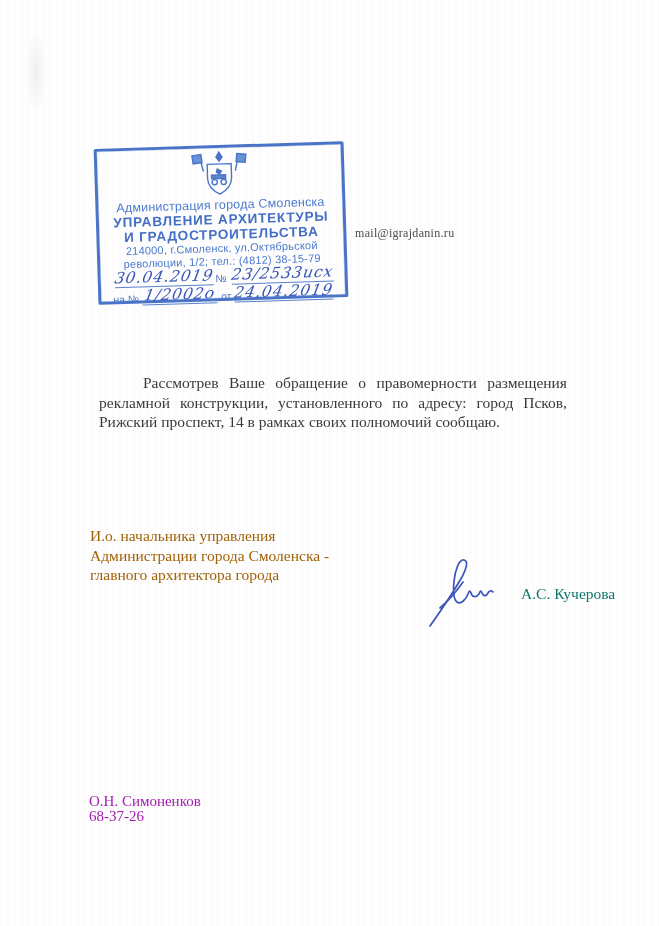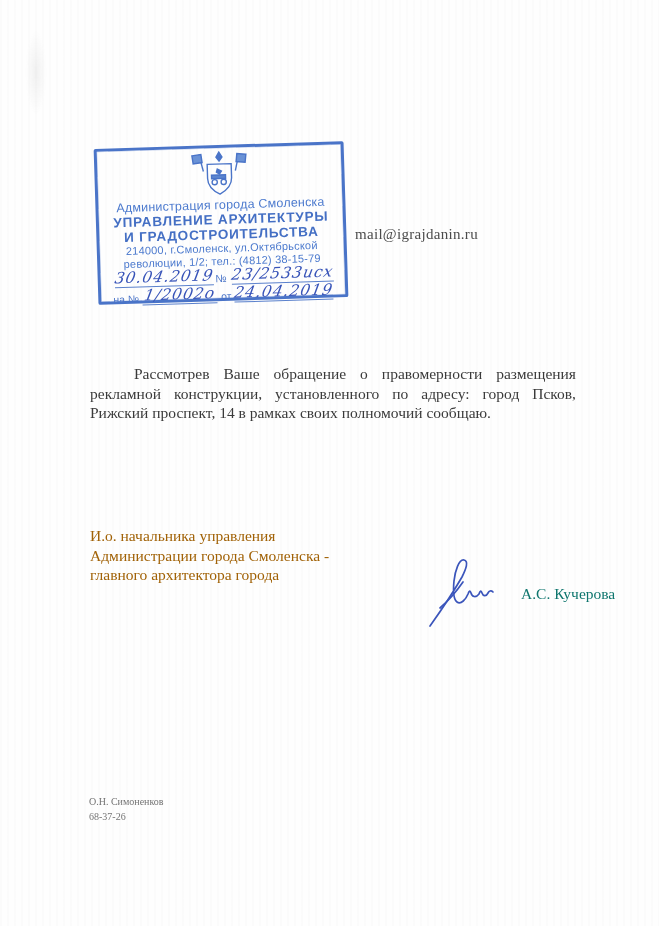--- a/index.html
+++ b/index.html
@@ -44,40 +44,40 @@
     display:inline-block;
     font-family:"DejaVu Serif", serif; font-style:italic;
     font-size:15.5px; color:#3753b8; letter-spacing:1px;
     transform:skewX(-12deg);
     white-space:nowrap;
   }
   .hw-row.r1 .hw-line{ margin:0 2px; }
   
   .email{
     position:absolute; left:355px; top:226px;
-    font-size:15px; color:#4b4b4b; letter-spacing:0.3px;
+    font-size:12px; color:#4b4b4b; letter-spacing:0.3px;
   }
   .body-text{
     position:absolute; left:90px; top:364px; width:486px;
     font-size:15.5px; line-height:19.5px; color:#3a3a3a;
     text-align:justify;
   }
-  .body-text p{ margin:0; text-indent:44px; }
+  .body-text p{ margin:9px; text-indent:44px; }
   .sig-block{
     position:absolute; left:90px; top:526px;
     font-size:15.5px; line-height:19.5px; color:#a16207;
   }
   .signer-name{
     position:absolute; left:521px; top:585px;
     font-size:15.5px; color:#0f766e; white-space:nowrap;
   }
   .signature-svg{ position:absolute; left:418px; top:546px; }
   .footer{
     position:absolute; left:89px; top:794px;
-    font-size:10px; line-height:15px; color:#737373;
+    font-size:15px; line-height:15px; color:#a21caf;
   }
 </style>
 </head>
 <body>
 
 <div class="page">
   <div class="scan-texture"></div>
   <div class="smudge"></div>
 
   <div class="stamp">

